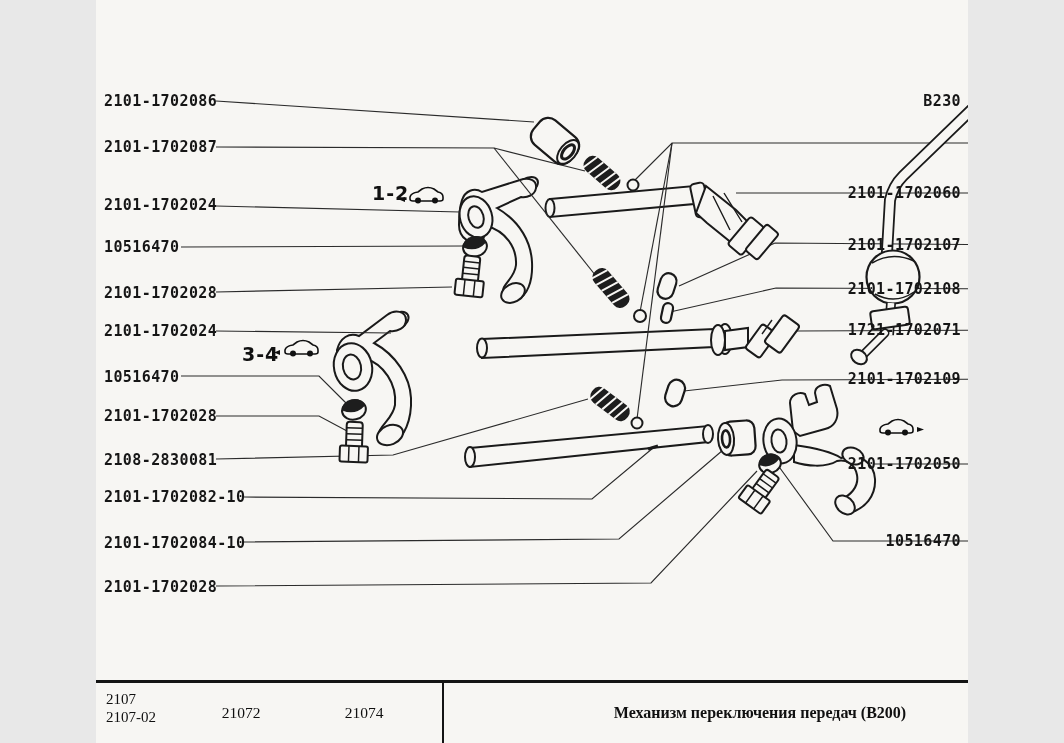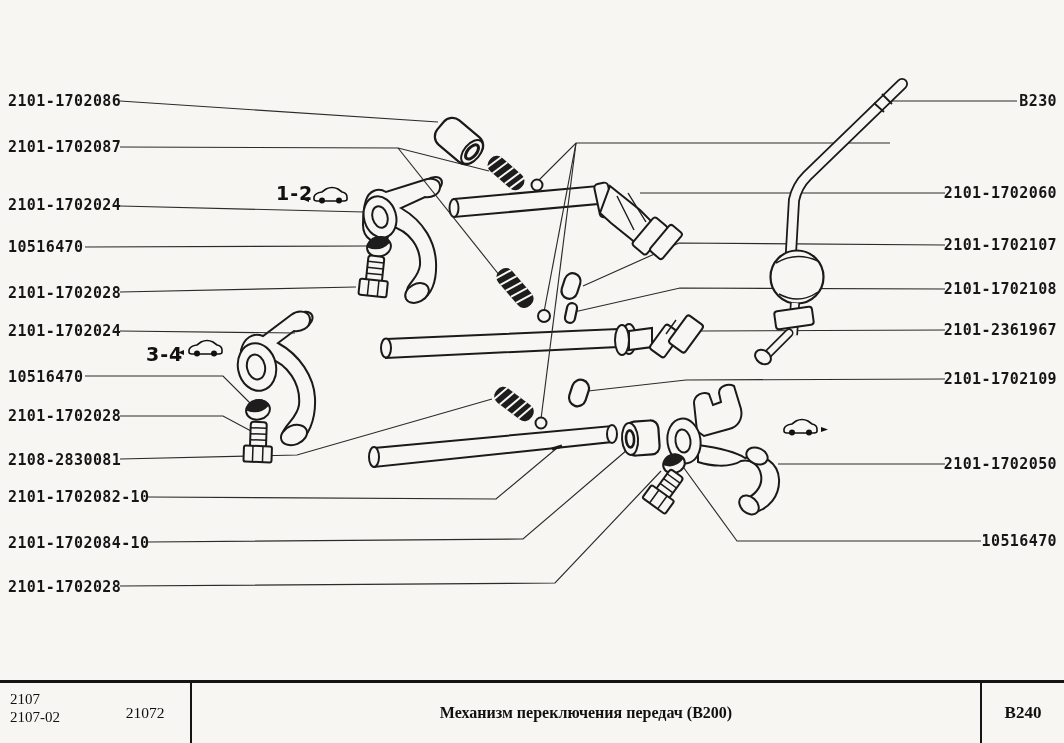--- a/index.html
+++ b/index.html
@@ -1,17 +1,17 @@
 <!DOCTYPE html>
 <html><head>
 <meta charset="utf-8">
 <style>
   html,body{margin:0;padding:0;background:#e8e8e8;}
   .page{
-    position:relative;width:1064px;height:743px;margin:0 auto;
+    position:relative;width:872px;height:743px;margin:0 auto;
     background:#f7f6f3;overflow:hidden;
     font-family:"DejaVu Sans Mono","Liberation Mono",monospace;
   }
   svg{position:absolute;left:0;top:0;}
   .plabel{
     position:absolute;font-size:15px;font-weight:600;letter-spacing:.4px;
     color:#161616;white-space:pre;line-height:18px;height:18px;
   }
   .plabel.r{right:7px;text-align:right;}
   .gear{
@@ -255,36 +255,39 @@
   <div class="plabel" style="left:8px;top:407px">2101-1702028</div>
   <div class="plabel" style="left:8px;top:451px">2108-2830081</div>
   <div class="plabel" style="left:8px;top:488px">2101-1702082-10</div>
   <div class="plabel" style="left:8px;top:534px">2101-1702084-10</div>
   <div class="plabel" style="left:8px;top:578px">2101-1702028</div>
 
   <div class="plabel r" style="top:92px">В230</div>
   <div class="plabel r" style="top:184px">2101-1702060</div>
   <div class="plabel r" style="top:236px">2101-1702107</div>
   <div class="plabel r" style="top:280px">2101-1702108</div>
-  <div class="plabel r" style="top:321px">2101-2361967</div>
+  <div class="plabel r" style="top:321px">1721-1702071</div>
   <div class="plabel r" style="top:370px">2101-1702109</div>
   <div class="plabel r" style="top:455px">2101-1702050</div>
   <div class="plabel r" style="top:532px">10516470</div>
 
   <div class="gear" style="left:276px;top:184px">1-2</div>
   <div class="gear" style="left:146px;top:345px">3-4</div>
 
   <div class="footer">
     <div class="fc1">
       <div>2107</div>
       <div>2107-02</div>
     </div>
     <div class="fc2">
       <span>21072</span>
     </div>
+    <div class="fc3">
+      <span>21074</span>
+    </div>
     <div class="ftitle">
       <span>Механизм переключения передач (В200)</span>
     </div>
     <div class="fcode">
       <span>В240</span>
     </div>
   </div>
 
 </div>
 

